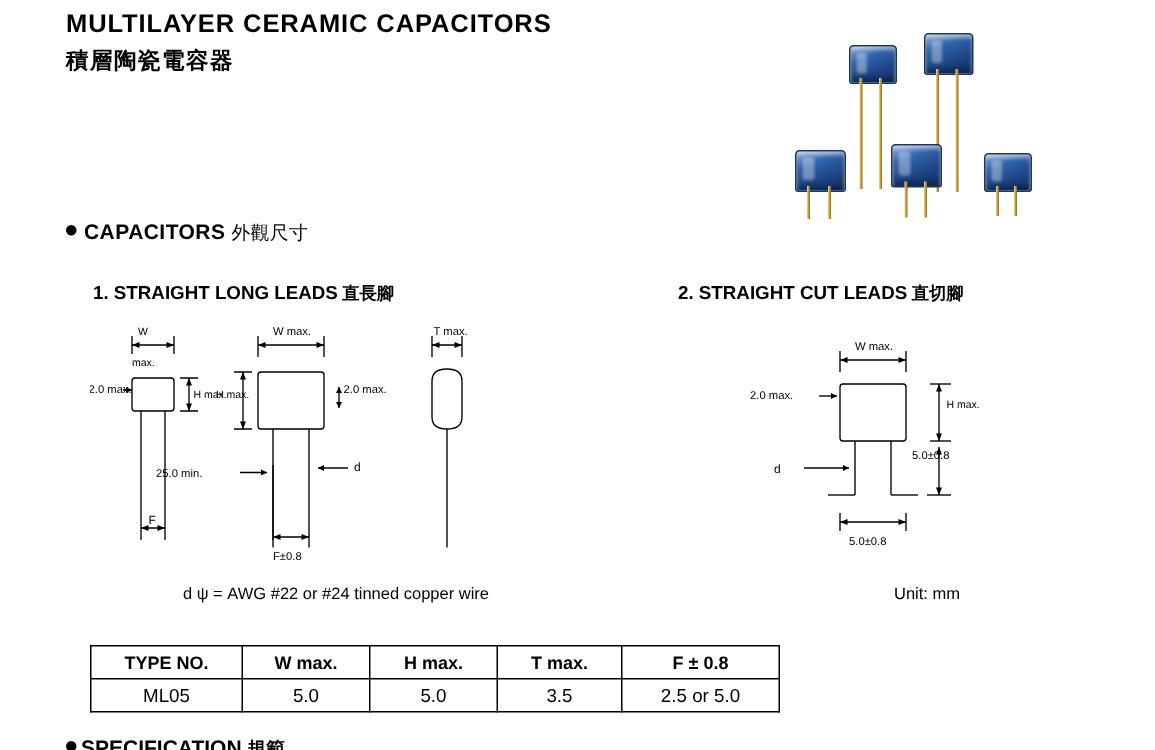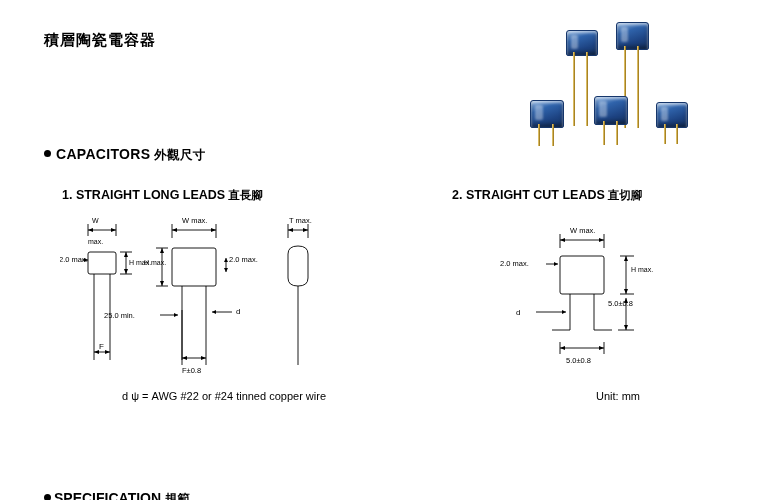--- a/index.html
+++ b/index.html
@@ -47,21 +47,21 @@
   }
 
   
   .bullet-head{
     position:absolute;font-size:14px;font-weight:bold;letter-spacing:.3px;
   }
   .bullet-head .dot{
     display:inline-block;width:7px;height:7px;border-radius:50%;
     background:#000;margin-right:5px;vertical-align:2px;
   }
-  .bullet-head .cn{font-weight:bold;font-size:12.5px;margin-left:4px;}
+  .bullet-head .cn{font-weight:normal;font-size:12.5px;margin-left:4px;}
 
   .sub-head{
     position:absolute;font-size:12.5px;font-weight:bold;
   }
   .sub-head .cn{font-size:11.5px;margin-left:3px;}
 
   
   svg{display:block;}
   .draw{position:absolute;}
   .note{
@@ -96,20 +96,21 @@
   .spec-head{
     position:absolute;left:44px;top:490px;
     font-size:14px;font-weight:bold;
   }
 </style>
 </head>
 <body>
 
 <div class="page">
 
+  <div class="title">MULTILAYER CERAMIC CAPACITORS</div>
   <div class="title-cn">積層陶瓷電容器</div>
 
   <div class="photo">
 
     <div class="cap" style="left:20px;top:86px;width:34px;height:46px;">
       <div class="body" style="width:32px;height:26px;"></div>
       <div class="lead" style="left:8px;top:24px;height:22px;"></div>
       <div class="lead" style="left:22px;top:24px;height:22px;"></div>
     </div>
 
@@ -279,18 +280,38 @@
       <path d="M104 130 l-5 -2 v4 z" fill="#000" stroke="none"></path>
       <line x1="60" y1="124" x2="60" y2="136"></line>
       <line x1="104" y1="124" x2="104" y2="136"></line>
       <text x="66" y="145" stroke="none" fill="#000" font-size="7.5">5.0±0.8</text>
     </g>
   </svg>
   </div>
 
   <div class="unit" style="left:596px;top:390px;">Unit: mm</div>
 
+  <table class="tbl">
+    <thead>
+      <tr>
+        <th class="c0">TYPE NO.</th>
+        <th class="c1">W max.</th>
+        <th class="c2">H max.</th>
+        <th class="c3">T max.</th>
+        <th class="c4">F ±  0.8</th>
+      </tr>
+    </thead>
+    <tbody>
+      <tr>
+        <td class="model">ML05</td>
+        <td>5.0</td>
+        <td>5.0</td>
+        <td>3.5</td>
+        <td>2.5 or 5.0</td>
+      </tr>
+    </tbody>
+  </table>
 
   <div class="spec-head">
     <span class="dot" style="display:inline-block;width:7px;height:7px;border-radius:50%;background:#000;margin-right:3px;vertical-align:2px;"></span><span>SPECIFICATION</span><span style="font-size:12.5px;margin-left:4px;">規範</span>
   </div>
 
 </div>
 
 </body></html>

